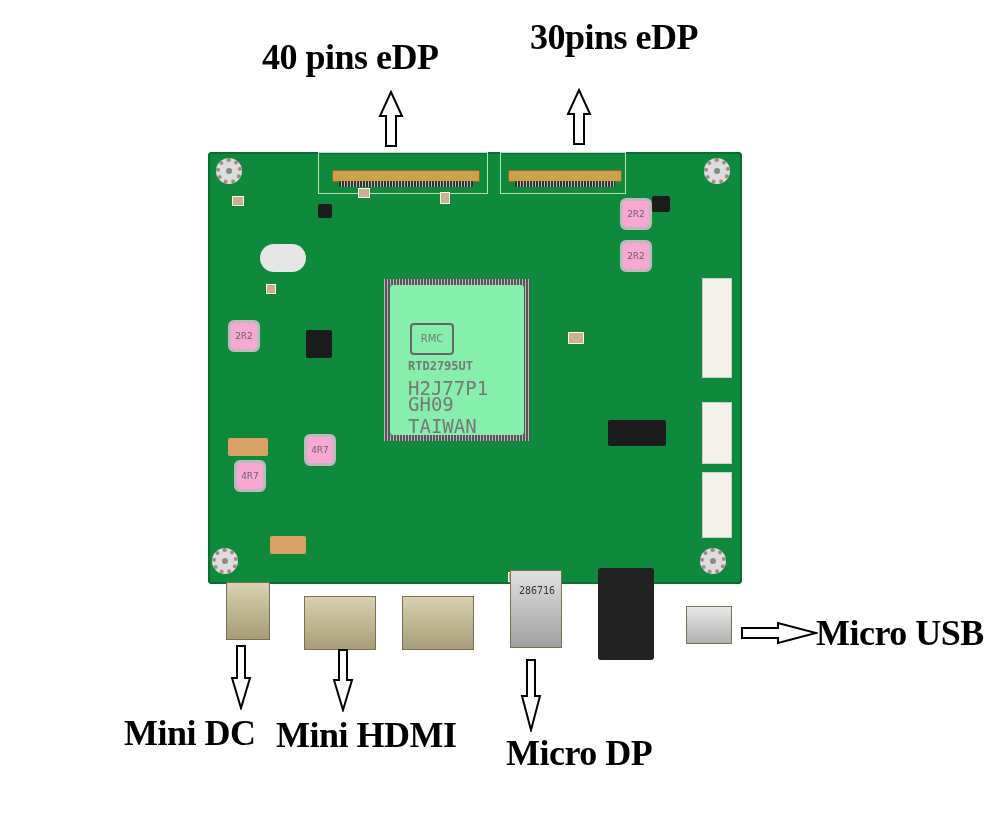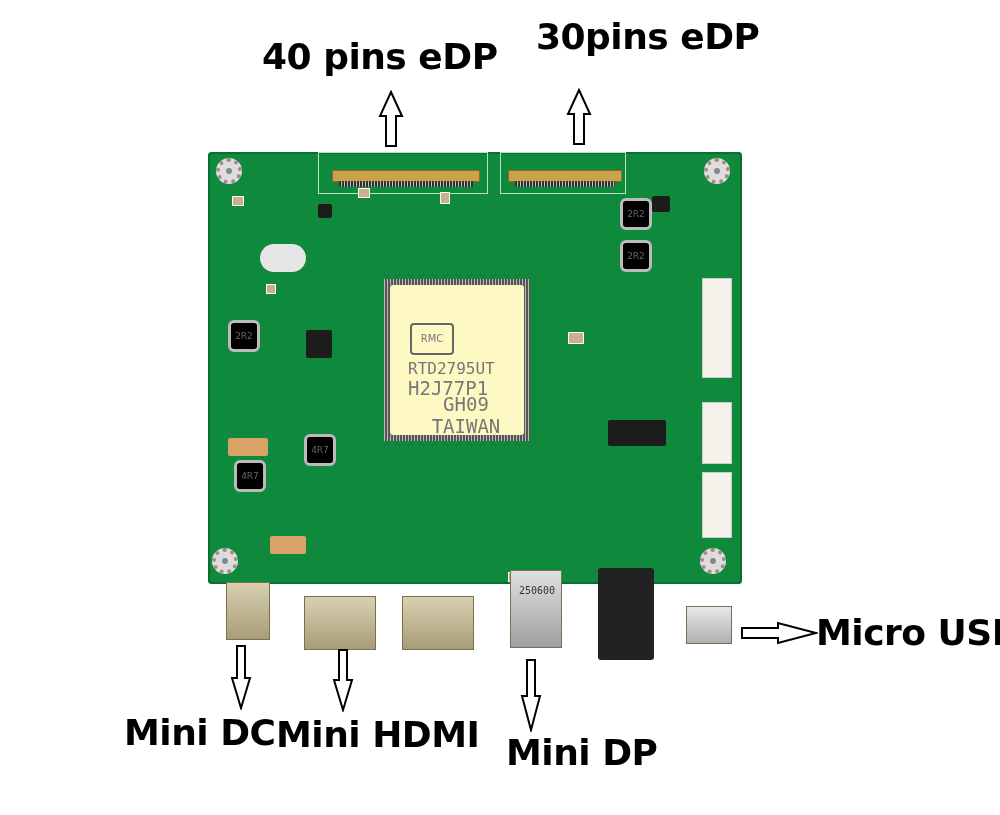--- a/index.html
+++ b/index.html
@@ -1,41 +1,41 @@
 <!DOCTYPE html>
 <html><head>
 <meta charset="utf-8">
 <style>
   html,body{margin:0;padding:0;background:#fff;}
   body{width:1000px;height:815px;position:relative;overflow:hidden;font-family:"DejaVu Sans",sans-serif;}
-  .label{position:absolute;font-weight:bold;color:#000;font-size:36px;letter-spacing:-0.5px;white-space:nowrap;}
+  .label{position:absolute;font-weight:bold;color:#000;font-size:36px;letter-spacing:-0.5px;white-space:nowrap;font-family:Liberation Serif, serif;}
   .board{position:absolute;left:208px;top:152px;width:534px;height:432px;background:#0f8a3c;border-radius:4px;box-shadow:inset 0 0 0 2px #0a6e2e;}
   .hole{position:absolute;width:26px;height:26px;border-radius:50%;background:#ddd;border:4px dotted #a88;box-sizing:border-box;}
   .hole::after{content:"";position:absolute;left:6px;top:6px;width:6px;height:6px;border-radius:50%;background:#888;}
   .conn-top{position:absolute;height:20px;background:#c9a24a;border:1px solid #8a6a20;}
   .conn-top .pins{position:absolute;left:6px;right:6px;bottom:-6px;height:6px;background:repeating-linear-gradient(90deg,#333 0 2px,#bbb 2px 3px);}
   .outline{position:absolute;border:1px solid #b8e0c0;}
-  .chip{position:absolute;left:390px;top:285px;width:134px;height:150px;background:#fef9c3;border-radius:3px;}
+  .chip{position:absolute;left:390px;top:285px;width:134px;height:150px;background:#86efac;border-radius:3px;}
   .chip::before{content:"";position:absolute;left:-6px;right:-6px;top:-6px;bottom:-6px;border:6px solid transparent;border-image:repeating-linear-gradient(90deg,#bbb 0 1px,#555 1px 3px) 6;}
   .chip-text{position:absolute;left:18px;color:#777;font-family:"DejaVu Sans Mono",monospace;font-size:19px;}
   .chip-logo{position:absolute;left:20px;top:38px;width:40px;height:28px;border:2px solid #666;border-radius:4px;color:#777;font-size:10px;text-align:center;line-height:28px;}
-  .inductor{position:absolute;width:32px;height:32px;background:#000000;border-radius:6px;border:3px solid #bbb;color:#666;font-size:9px;text-align:center;line-height:26px;box-sizing:border-box;}
+  .inductor{position:absolute;width:32px;height:32px;background:#f9a8d4;border-radius:6px;border:3px solid #bbb;color:#666;font-size:9px;text-align:center;line-height:26px;box-sizing:border-box;}
   .smd{position:absolute;background:#c9b28a;border:1px solid #fff;}
   .ic{position:absolute;background:#1c1c1c;border-radius:2px;}
   .tant{position:absolute;background:#d9a266;border-radius:2px;}
   .side-conn{position:absolute;width:28px;background:#f4f1ea;border:1px solid #ccc;}
   .port{position:absolute;background:linear-gradient(#d8d0b0,#a89d78);border:1px solid #7a7050;}
   .port-dark{position:absolute;background:#222;}
   .arrow{position:absolute;}
 </style>
 </head>
 <body>
 
 <div class="label" style="left:262px;top:36px;">40 pins eDP</div>
-<div class="label" style="left:530px;top:16px;margin-left:6px;">30pins eDP</div>
+<div class="label" style="left:530px;top:16px;">30pins eDP</div>
 
 <svg class="arrow" style="left:378px;top:90px;" width="26" height="58" viewBox="0 0 26 58">
   <polygon points="13,2 24,26 18,26 18,56 8,56 8,26 2,26" fill="#fff" stroke="#000" stroke-width="2"></polygon>
 </svg>
 <svg class="arrow" style="left:566px;top:88px;" width="26" height="58" viewBox="0 0 26 58">
   <polygon points="13,2 24,26 18,26 18,56 8,56 8,26 2,26" fill="#fff" stroke="#000" stroke-width="2"></polygon>
 </svg>
 
 <div class="board">
   <div class="hole" style="left:8px;top:6px;"></div>
@@ -75,44 +75,44 @@
   <div class="smd" style="left:24px;top:44px;width:10px;height:8px;"></div>
   <div class="smd" style="left:232px;top:40px;width:8px;height:10px;"></div>
   <div class="smd" style="left:150px;top:36px;width:10px;height:8px;"></div>
   <div class="smd" style="left:360px;top:180px;width:14px;height:10px;"></div>
   <div class="smd" style="left:58px;top:132px;width:8px;height:8px;"></div>
   <div class="smd" style="left:300px;top:420px;width:10px;height:8px;"></div>
 </div>
 
 <div class="chip">
   <div class="chip-logo">RMC</div>
-  <div class="chip-text" style="top:74px;font-size:16px;">RTD2795UT</div>
+  <div class="chip-text" style="top:74px;font-size:12px;font-weight:bold;">RTD2795UT</div>
   <div class="chip-text" style="top:92px;">H2J77P1</div>
-  <div class="chip-text" style="top:108px;text-align:center;">GH09 TAIWAN</div>
+  <div class="chip-text" style="top:108px;">GH09 TAIWAN</div>
 </div>
 
 <div class="port" style="left:226px;top:582px;width:42px;height:56px;"></div>
 <div class="port" style="left:304px;top:596px;width:70px;height:52px;"></div>
 <div class="port" style="left:402px;top:596px;width:70px;height:52px;"></div>
 <div class="port" style="left:510px;top:570px;width:50px;height:76px;background:linear-gradient(#e0e0e0,#a0a0a0);">
-  <span style="position:absolute;left:8px;top:14px;font-size:10px;color:#333;font-family:'DejaVu Sans Mono',monospace;">250600</span>
+  <span style="position:absolute;left:8px;top:14px;font-size:10px;color:#333;font-family:'DejaVu Sans Mono',monospace;">286716</span>
 </div>
 <div class="port-dark" style="left:598px;top:568px;width:56px;height:92px;border-radius:3px;"></div>
 <div class="port" style="left:686px;top:606px;width:44px;height:36px;background:linear-gradient(#e8e8e8,#b0b0b0);"></div>
 
 <svg class="arrow" style="left:230px;top:644px;" width="22" height="66" viewBox="0 0 22 66">
   <polygon points="7,2 15,2 15,34 20,34 11,64 2,34 7,34" fill="#fff" stroke="#000" stroke-width="2"></polygon>
 </svg>
 <svg class="arrow" style="left:332px;top:648px;" width="22" height="64" viewBox="0 0 22 64">
   <polygon points="7,2 15,2 15,32 20,32 11,62 2,32 7,32" fill="#fff" stroke="#000" stroke-width="2"></polygon>
 </svg>
 <svg class="arrow" style="left:520px;top:658px;" width="22" height="74" viewBox="0 0 22 74">
   <polygon points="7,2 15,2 15,38 20,38 11,72 2,38 7,38" fill="#fff" stroke="#000" stroke-width="2"></polygon>
 </svg>
 
 <svg class="arrow" style="left:740px;top:620px;" width="78" height="26" viewBox="0 0 78 26">
   <polygon points="2,8 38,8 38,3 76,13 38,23 38,18 2,18" fill="#fff" stroke="#000" stroke-width="2"></polygon>
 </svg>
 
 <div class="label" style="left:124px;top:712px;">Mini DC</div>
 <div class="label" style="left:276px;top:714px;">Mini HDMI</div>
-<div class="label" style="left:506px;top:732px;">Mini DP</div>
+<div class="label" style="left:506px;top:732px;">Micro DP</div>
 <div class="label" style="left:816px;top:612px;">Micro USB</div>
 
 </body></html>

